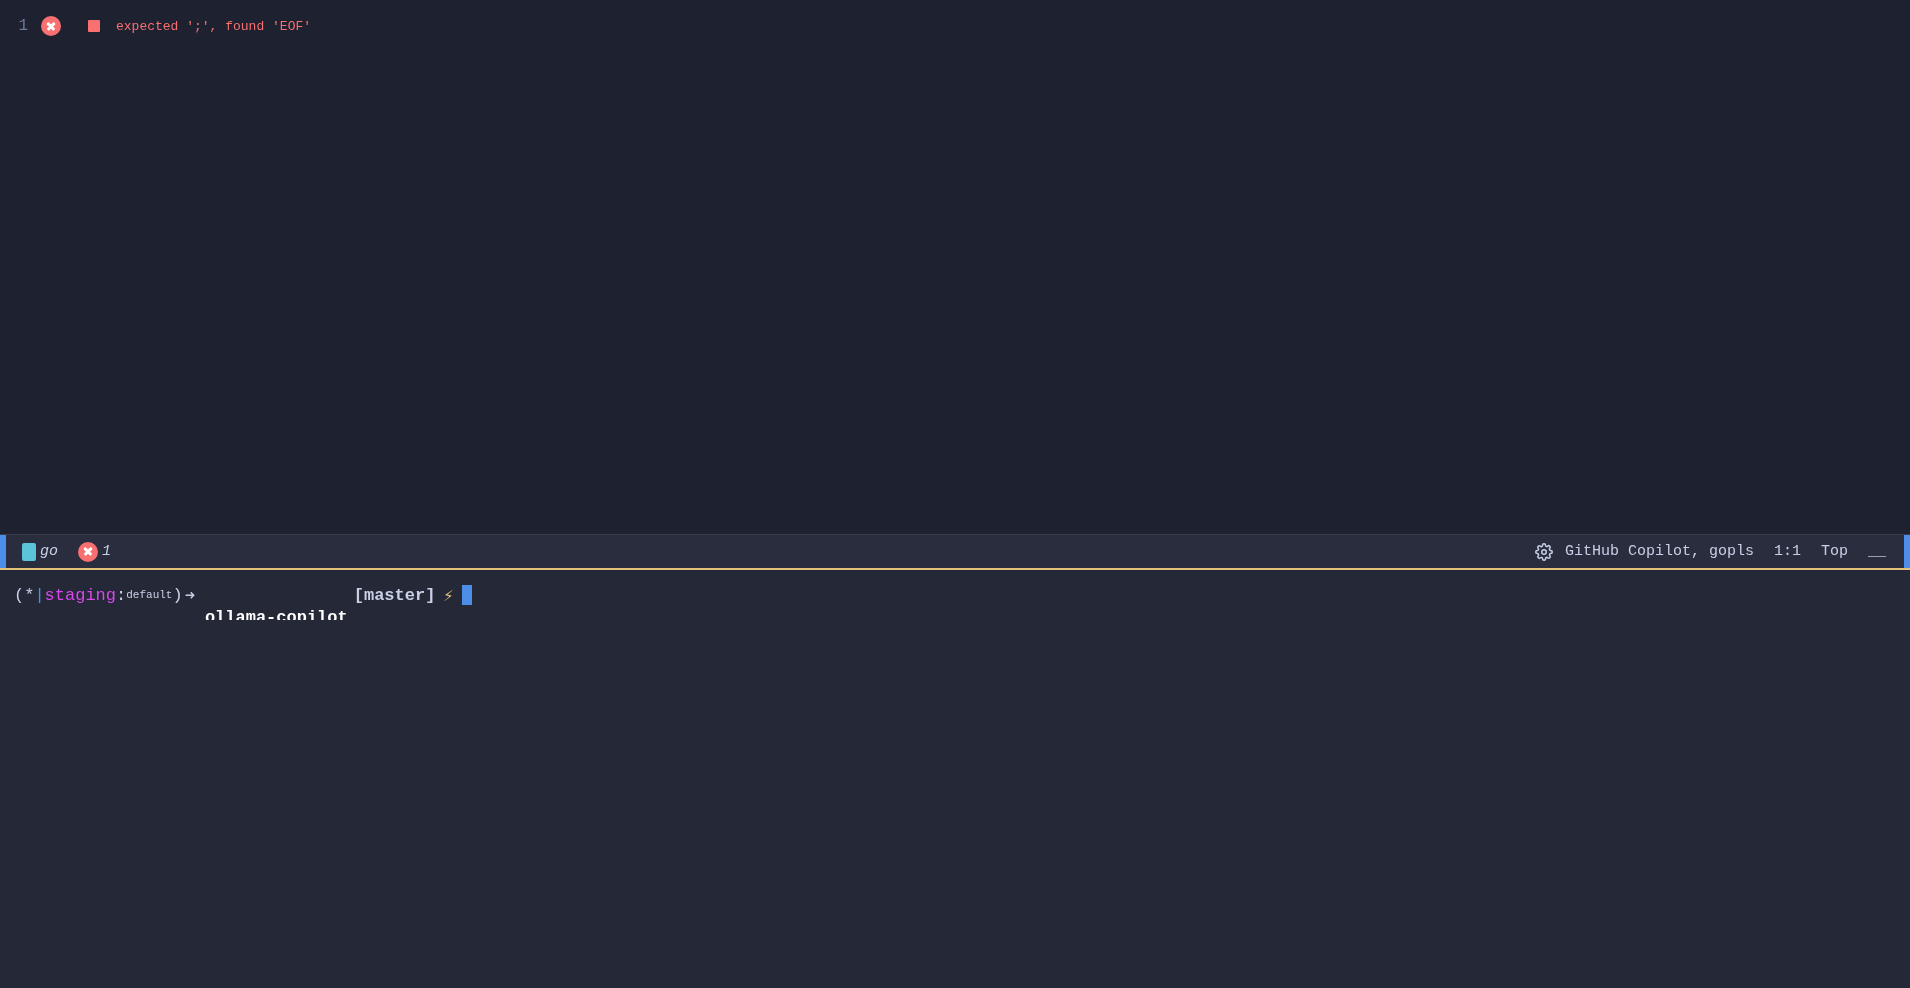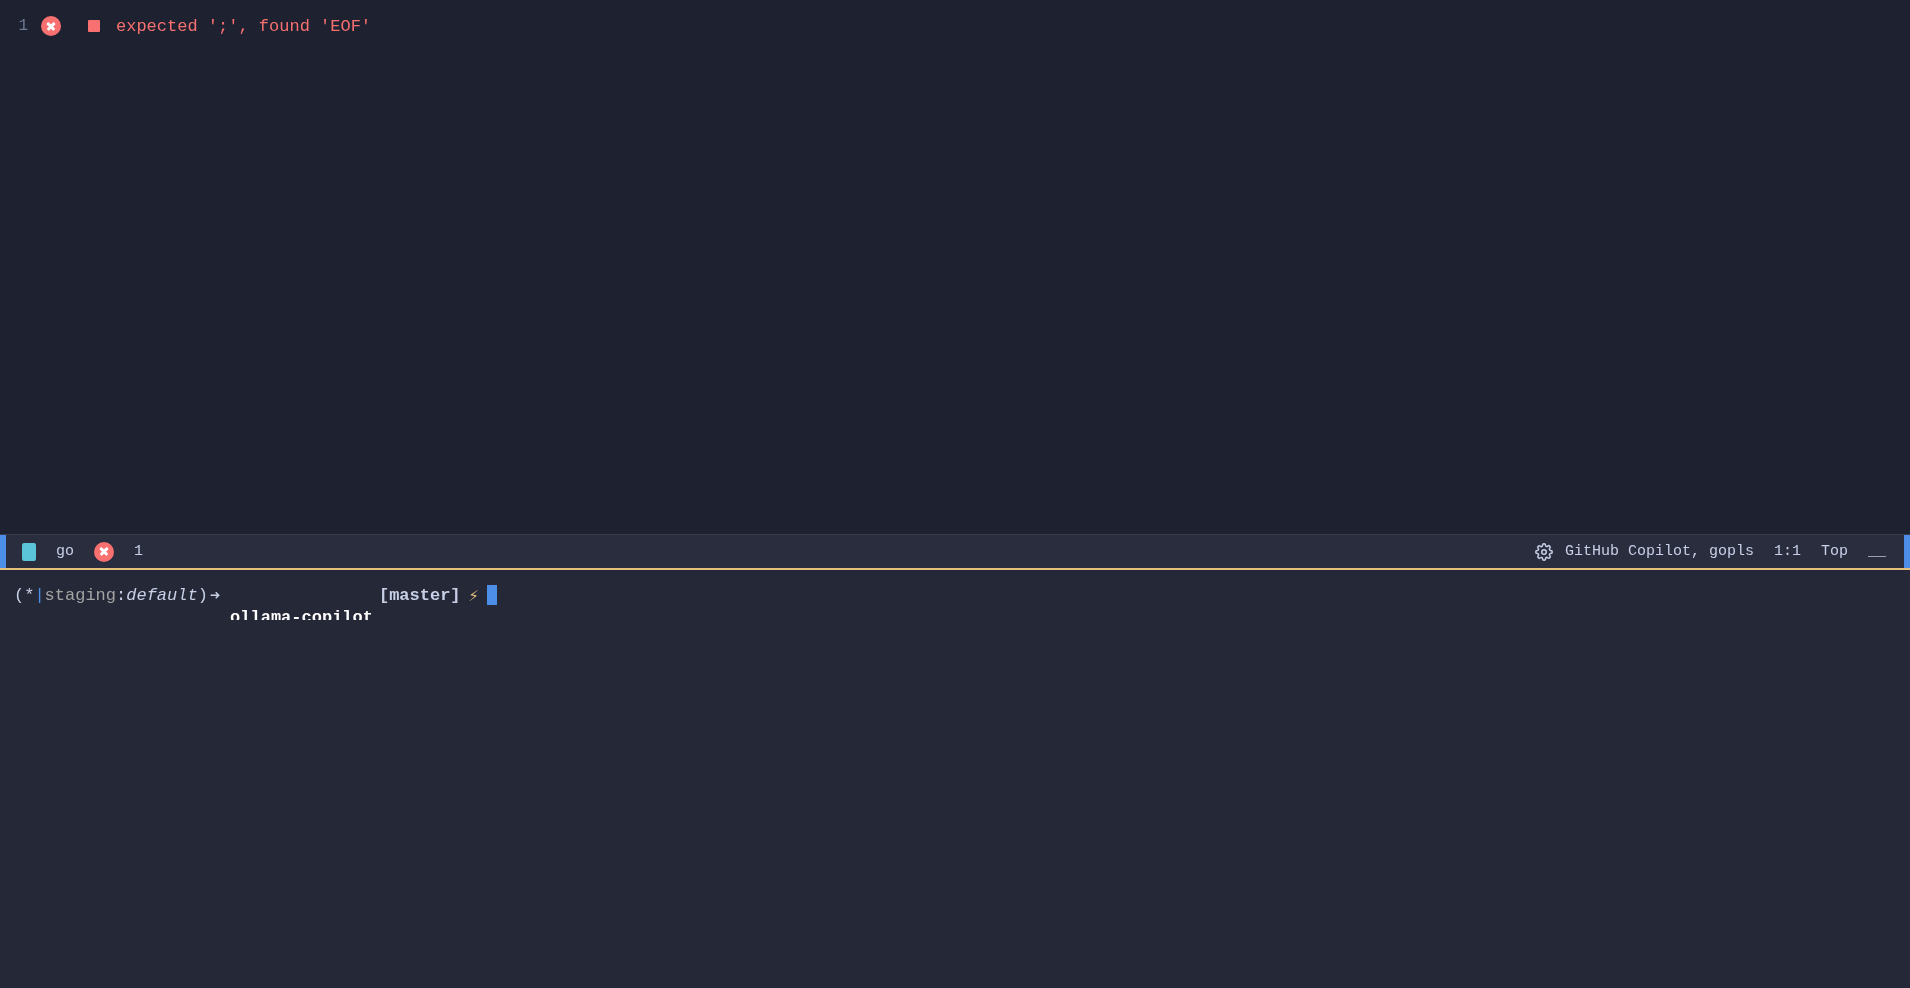--- a/index.html
+++ b/index.html
@@ -82,21 +82,21 @@
     .error-square {
       width: 12px;
       height: 12px;
       background-color: #f87070;
       border-radius: 1px;
       margin: 0 16px;
     }
 
     .error-message {
       color: #f87070;
-      font-size: 17px;
+      font-size: 13px;
       font-family: 'Courier New', Courier, monospace;
     }
 
     .status-bar {
       height: 34px;
       background-color: #2a2d3e;
       display: flex;
       align-items: center;
       padding: 0 8px;
       border-top: 1px solid #3a3d4e;
@@ -113,23 +113,24 @@
       width: 6px;
       height: 34px;
       background-color: #4d8ee8;
       margin-right: 6px;
       margin-left: -8px;
     }
 
     .status-item {
       display: flex;
       align-items: center;
-      gap: 20px;
+      gap: 4px;
       padding: 0 10px;
       height: 28px;
+      font-style: italic;
     }
 
     .status-item-go {
       background-color: #2a2d3e;
     }
 
     .go-icon {
       width: 14px;
       height: 18px;
       background-color: #5bc4d9;
@@ -226,33 +227,32 @@
       color: #c8d0e7;
       font-size: 17px;
     }
 
     .prompt-pipe {
       color: #4d8ee8;
       font-size: 17px;
     }
 
     .prompt-staging {
-      color: #a3a3a3;
+      color: #d946ef;
       font-size: 17px;
     }
 
     .prompt-colon {
       color: #c8d0e7;
       font-size: 17px;
     }
 
     .prompt-default {
       color: #c8d0e7;
-      font-size: 17px;
-      font-style: italic;
+      font-size: 11px;
     }
 
     .prompt-arrow {
       color: #c8d0e7;
       font-size: 17px;
       margin-left: 2px;
     }
 
     .prompt-project {
       color: #ffffff;

